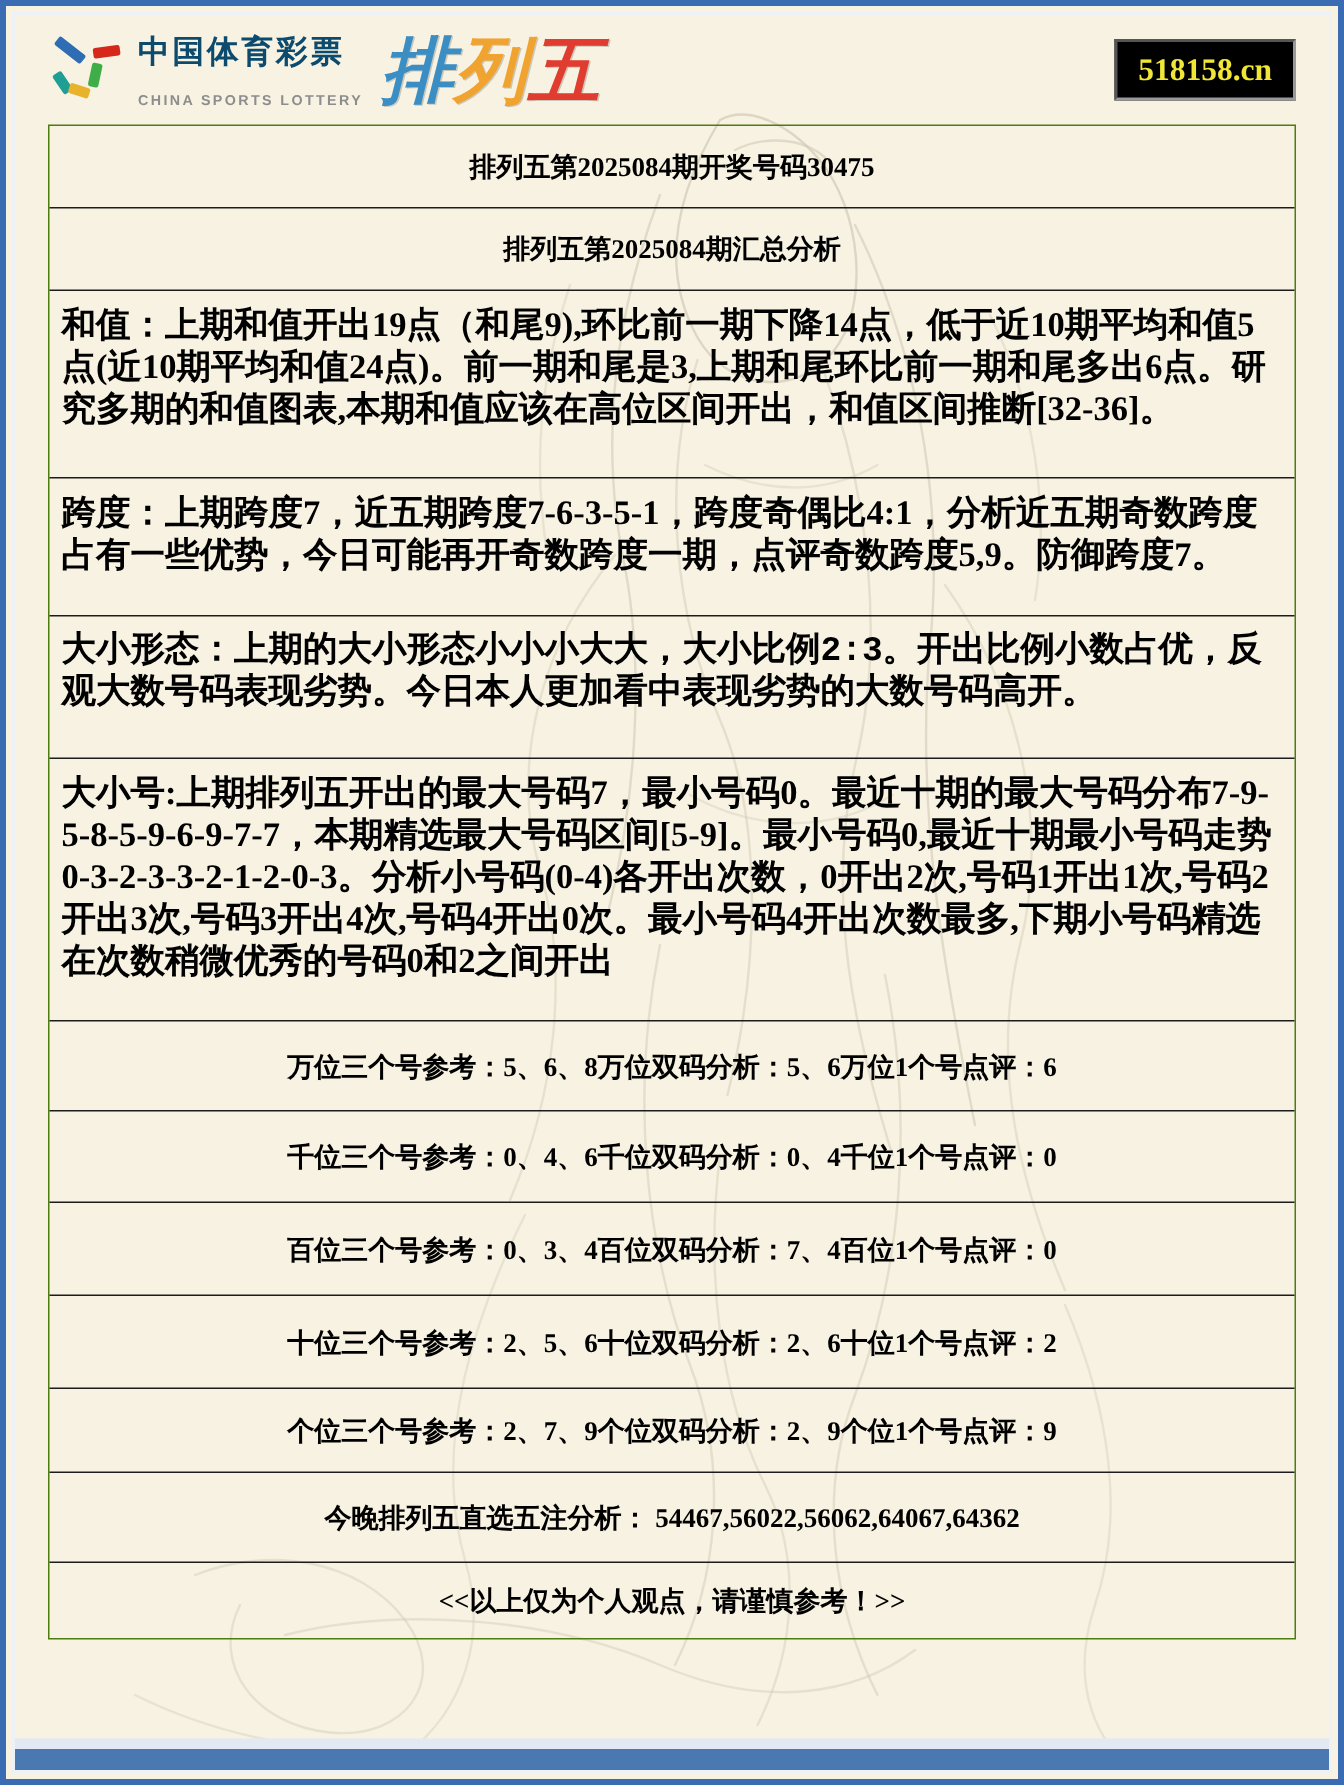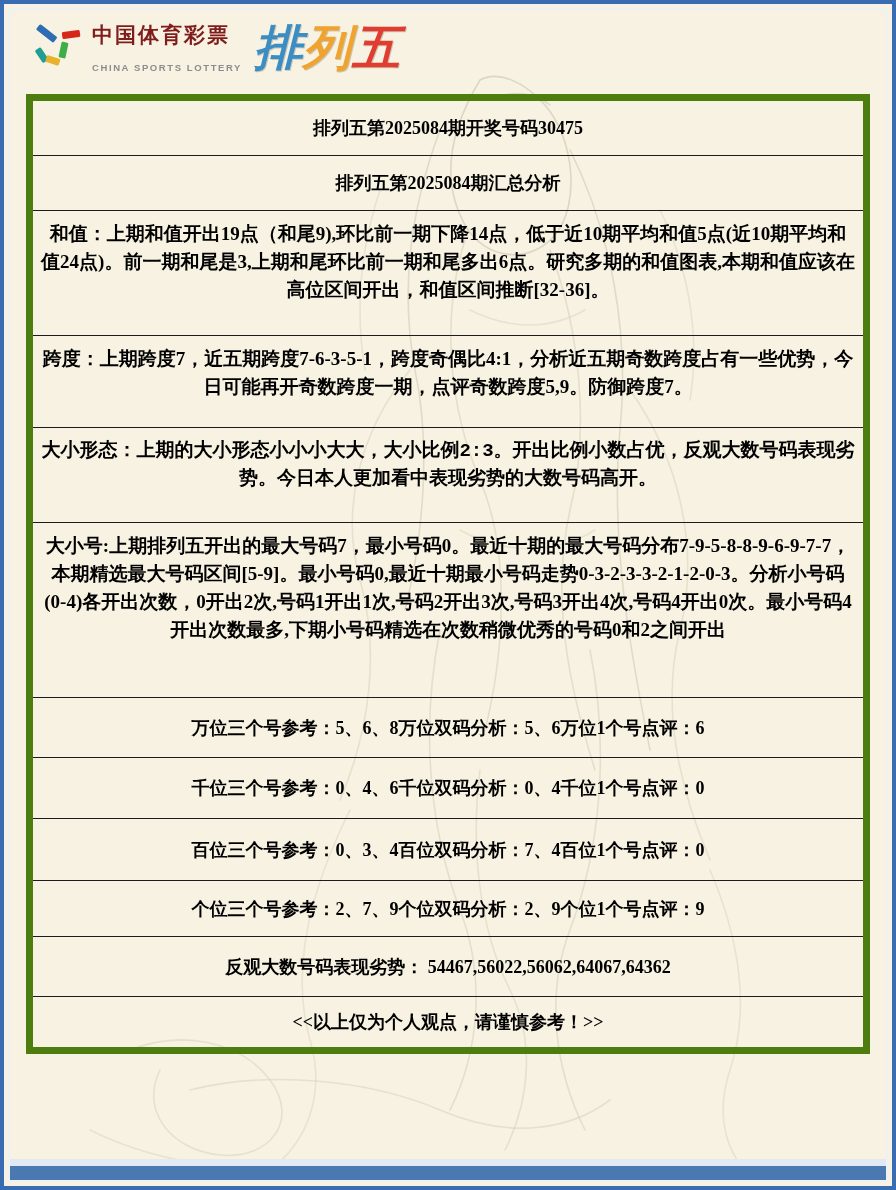--- a/index.html
+++ b/index.html
@@ -31,21 +31,21 @@
   
   .header{
     display:flex;justify-content:space-between;align-items:flex-start;
     padding:14px 22px 0 22px;height:58px;
   }
   .logo{display:flex;align-items:center;gap:8px;}
   .logo-icon{width:52px;height:48px;flex:0 0 auto;}
   .brand-txt{line-height:1;}
   .brand-cn{
     font-family:"Liberation Sans","DejaVu Sans",sans-serif;
-    color:#7f1d1d;font-weight:bold;font-size:21px;letter-spacing:2px;
+    color:#0c4a6e;font-weight:bold;font-size:21px;letter-spacing:2px;
   }
   .brand-en{
     font-family:"Liberation Sans","DejaVu Sans",sans-serif;
     color:#8d8d8d;font-weight:bold;font-size:9.5px;letter-spacing:1.6px;margin-top:18px;
   }
   .product{
     font-family:"Liberation Sans","DejaVu Sans",sans-serif;
     font-weight:900;font-size:48px;line-height:44px;
     font-style:italic;margin-left:4px;letter-spacing:1px;
     text-shadow:1px 1px 0 rgba(0,0,0,.18);
@@ -63,35 +63,35 @@
 
   
   .page-title{
     text-align:center;color:#991815;
     font-weight:bold;font-size:35px;letter-spacing:1px;
     margin:10px 0 12px 0;white-space:nowrap;
   }
 
   
   .atable{
-    margin:12px auto;width:830px;
-    border:7px solid #4d7c0f;
+    margin:1px auto;width:830px;
+    border:1px solid #4d7c0f;
     background:transparent;
   }
   .t-row{
     border-bottom:1px solid #1c1c1c;
     box-sizing:border-box;
     display:flex;align-items:center;
     color:#000;font-weight:bold;font-size:18px;
   }
   .t-row:last-child{border-bottom:none;}
   .r-center{justify-content:center;text-align:center;padding:4px 10px;}
   .r-para{
-    align-items:flex-start;text-align:center;
-    padding:9px 8px 6px 8px;font-size:19px;line-height:28px;
+    align-items:flex-start;text-align:left;
+    padding:9px 8px 6px 8px;font-size:23px;line-height:28px;
   }
   .row1{min-height:55px;}
   .row2{min-height:55px;}
   .row3{min-height:125px;}
   .row4{min-height:92px;}
   .row5{min-height:95px;font-family:Liberation Mono, monospace;}
   .row6{min-height:175px;}
   .row7{min-height:60px;}
   .row8{min-height:61px;}
   .row9{min-height:62px;}
@@ -151,35 +151,37 @@
             <rect x="14" y="33" width="14" height="7" rx="1.5" fill="#e8b32a" transform="rotate(18 21 36)"></rect>
           </svg>
           <div class="brand-txt">
             <div class="brand-cn">中国体育彩票</div>
             <div class="brand-en">CHINA SPORTS LOTTERY</div>
           </div>
           <div class="product">
             <span class="pc0">排</span><span class="pc1">列</span><span class="pc2">五</span>
           </div>
         </div>
+        <div class="site-badge">518158.cn</div>
       </div>
 
 
       <div class="atable">
         <div class="t-row r-center row1">排列五第2025084期开奖号码30475</div>
         <div class="t-row r-center row2">排列五第2025084期汇总分析</div>
         <div class="t-row r-para   row3">和值：上期和值开出19点（和尾9),环比前一期下降14点，低于近10期平均和值5点(近10期平均和值24点)。前一期和尾是3,上期和尾环比前一期和尾多出6点。研究多期的和值图表,本期和值应该在高位区间开出，和值区间推断[32-36]。</div>
         <div class="t-row r-para   row4">跨度：上期跨度7，近五期跨度7-6-3-5-1，跨度奇偶比4:1，分析近五期奇数跨度占有一些优势，今日可能再开奇数跨度一期，点评奇数跨度5,9。防御跨度7。</div>
         <div class="t-row r-para   row5">大小形态：上期的大小形态小小小大大，大小比例2:3。开出比例小数占优，反观大数号码表现劣势。今日本人更加看中表现劣势的大数号码高开。</div>
-        <div class="t-row r-para   row6">大小号:上期排列五开出的最大号码7，最小号码0。最近十期的最大号码分布7-9-5-8-8-9-6-9-7-7，本期精选最大号码区间[5-9]。最小号码0,最近十期最小号码走势0-3-2-3-3-2-1-2-0-3。分析小号码(0-4)各开出次数，0开出2次,号码1开出1次,号码2开出3次,号码3开出4次,号码4开出0次。最小号码4开出次数最多,下期小号码精选在次数稍微优秀的号码0和2之间开出</div>
+        <div class="t-row r-para   row6">大小号:上期排列五开出的最大号码7，最小号码0。最近十期的最大号码分布7-9-5-8-5-9-6-9-7-7，本期精选最大号码区间[5-9]。最小号码0,最近十期最小号码走势0-3-2-3-3-2-1-2-0-3。分析小号码(0-4)各开出次数，0开出2次,号码1开出1次,号码2开出3次,号码3开出4次,号码4开出0次。最小号码4开出次数最多,下期小号码精选在次数稍微优秀的号码0和2之间开出</div>
         <div class="t-row r-center row7">万位三个号参考：5、6、8万位双码分析：5、6万位1个号点评：6</div>
         <div class="t-row r-center row8">千位三个号参考：0、4、6千位双码分析：0、4千位1个号点评：0</div>
         <div class="t-row r-center row9">百位三个号参考：0、3、4百位双码分析：7、4百位1个号点评：0</div>
+        <div class="t-row r-center row10">十位三个号参考：2、5、6十位双码分析：2、6十位1个号点评：2</div>
         <div class="t-row r-center row11">个位三个号参考：2、7、9个位双码分析：2、9个位1个号点评：9</div>
-        <div class="t-row r-center row12">反观大数号码表现劣势： 54467,56022,56062,64067,64362</div>
+        <div class="t-row r-center row12">今晚排列五直选五注分析： 54467,56022,56062,64067,64362</div>
         <div class="t-row r-center row13">&lt;&lt;以上仅为个人观点，请谨慎参考！&gt;&gt;</div>
       </div>
     </div>
 
     <div class="footer-strip"></div>
     <div class="footer-bar"></div>
   </div>
 </div>
 
 </body></html>

